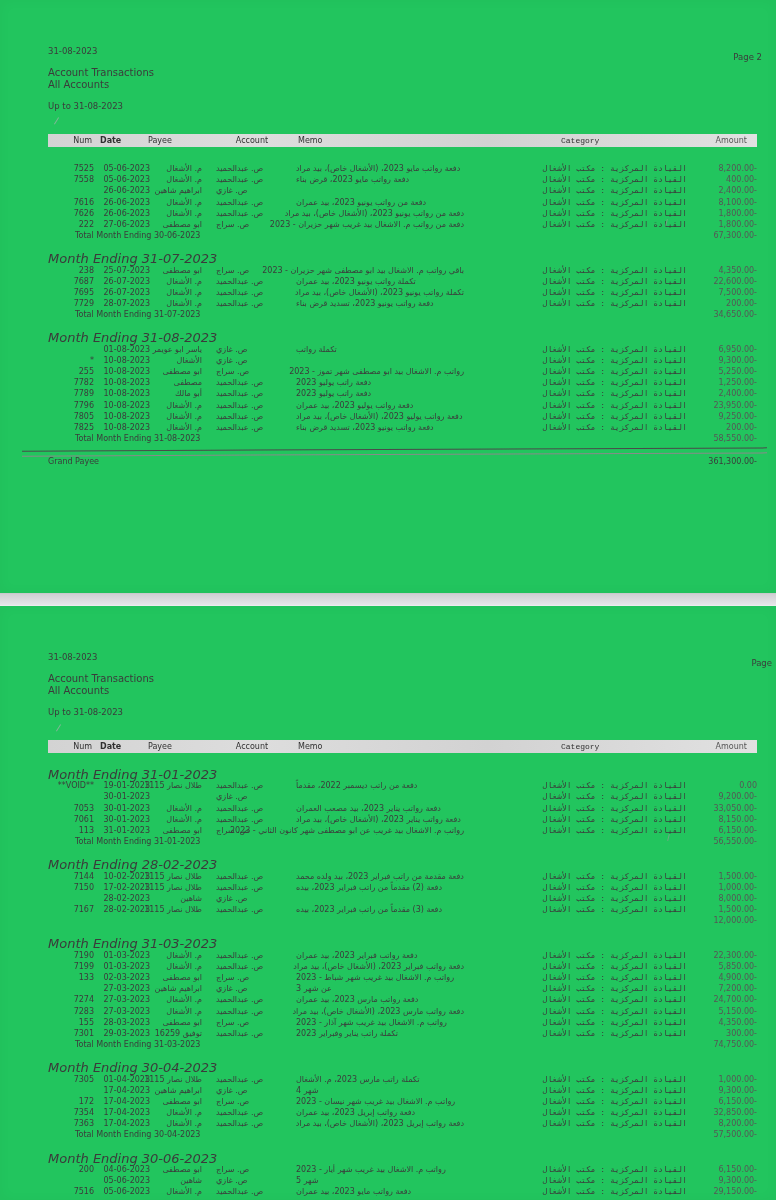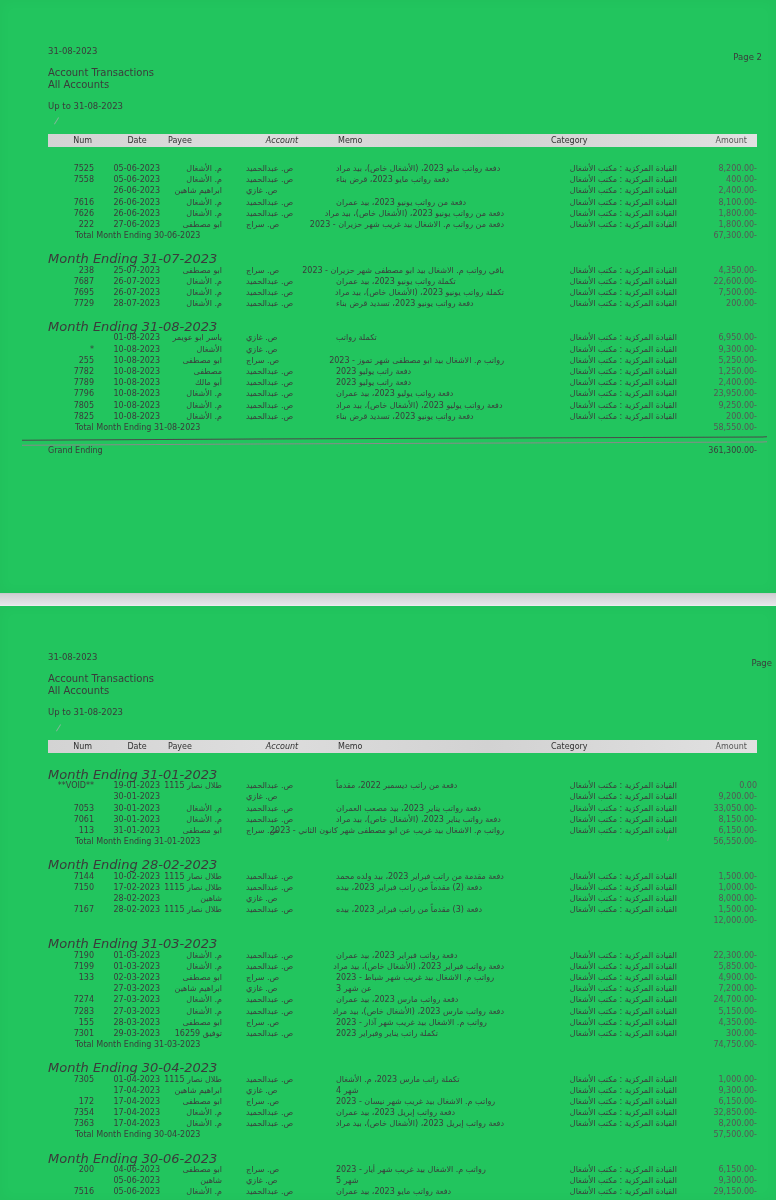--- a/index.html
+++ b/index.html
@@ -22,40 +22,40 @@
   .page-label{position:absolute;top:52px;font-size:8.5px;}
   .page-top .page-label{right:14px;}
   .page-bottom .page-label{right:4px;}
   .report-title{position:absolute;top:67px;left:48px;font-size:10px;line-height:11.5px;}
   .up-to{position:absolute;top:101px;left:48px;font-size:8.5px;}
 
   .report-table{position:absolute;top:134px;left:48px;width:709px;font-size:8px;}
   .trow{
     display:grid;
     grid-template-columns:52px 54px 54px 88px 180px 1fr 136px 70px;
-    height:11.2px;line-height:11.2px;white-space:nowrap;gap:10px;
+    height:11.2px;line-height:11.2px;white-space:nowrap;
   }
   .cell{overflow:visible;}
   .c-num{grid-column:1;text-align:right;padding-right:6px;}
   .c-date{grid-column:2;text-align:right;padding-right:4px;}
   .c-payee{grid-column:3;direction:rtl;text-align:right;padding-left:8px;}
   .c-payee{padding-right:6px;}
   .c-account{grid-column:4;direction:rtl;text-align:left;padding-left:8px;}
   .c-memo{grid-column:5;direction:rtl;text-align:left;padding-right:12px;}
-  .c-category{grid-column:7;direction:rtl;text-align:right;}
+  .c-category{grid-column:7;direction:rtl;text-align:right;font-family:Liberation Mono, monospace;}
   .c-amount{grid-column:8;text-align:right;color:#565656;}
 
   .thead{
     height:13px;line-height:13px;color:#303030;
     background:linear-gradient(90deg,#d3d3d3,#dddddd 30%,#d2d2d2 62%,#e1e1e1);
   }
   .thead .c-num{padding-right:8px;}
-  .thead .c-date{text-align:center;padding-right:0;}
+  .thead .c-date{text-align:left;padding-right:0;font-weight:bold;}
   .thead .c-payee{direction:ltr;text-align:left;padding-right:0;transform:translateX(-14px);}
-  .thead .c-account{direction:ltr;text-align:center;padding-left:0;font-style:italic;}
+  .thead .c-account{direction:ltr;text-align:center;padding-left:0;}
   .thead .c-memo{direction:ltr;text-align:left;padding-right:0;padding-left:2px;}
   .thead .c-category{direction:ltr;text-align:left;padding-left:10px;}
   .thead .c-amount{padding-right:10px;}
 
   .section{margin-top:12px;}
   .section.first{margin-top:16px;}
   .month-heading{font-size:13px;line-height:11.2px;height:11.2px;font-style:italic;}
   .total-row .total-label{grid-column:1/6;padding-left:27px;}
 
   .grand{margin-top:5px;position:relative;}
@@ -184,20 +184,24 @@
           </div>
           <div class="trow">
             <div class="cell c-num">7729</div>
             <div class="cell c-date">28-07-2023</div>
             <div class="cell c-payee">م. الأشغال</div>
             <div class="cell c-account">ص. عبدالحميد</div>
             <div class="cell c-memo">دفعة رواتب يونيو 2023، تسديد قرض بناء</div>
             <div class="cell c-category">القيادة المركزية : مكتب الأشغال</div>
             <div class="cell c-amount">200.00-</div>
           </div>
+          <div class="trow total-row">
+            <div class="cell total-label">Total Month Ending 31-07-2023</div>
+            <div class="cell c-amount">34,650.00-</div>
+          </div>
         </div>
         <div class="section">
           <div class="month-heading">Month Ending 31-08-2023</div>
           <div class="trow">
             <div class="cell c-num"></div>
             <div class="cell c-date">01-08-2023</div>
             <div class="cell c-payee">ياسر ابو عويمر</div>
             <div class="cell c-account">ص. غازي</div>
             <div class="cell c-memo">تكملة رواتب</div>
             <div class="cell c-category">القيادة المركزية : مكتب الأشغال</div>
@@ -267,21 +271,21 @@
             <div class="cell c-amount">200.00-</div>
           </div>
           <div class="trow total-row">
             <div class="cell total-label">Total Month Ending 31-08-2023</div>
             <div class="cell c-amount">58,550.00-</div>
           </div>
         </div>
         <div class="grand">
           <div class="gt-rules"></div>
           <div class="gt-row">
-            <span>Grand Ending</span>
+            <span>Grand Payee</span>
             <span>361,300.00-</span>
           </div>
         </div>
       </div>
     <div class="artifact artifact-slash" style="left:56px;top:117px;"></div>
     <div class="artifact artifact-tick" style="left:666px;top:219px;"></div>
   </div>
 
   <div class="page-gap"></div>
 

